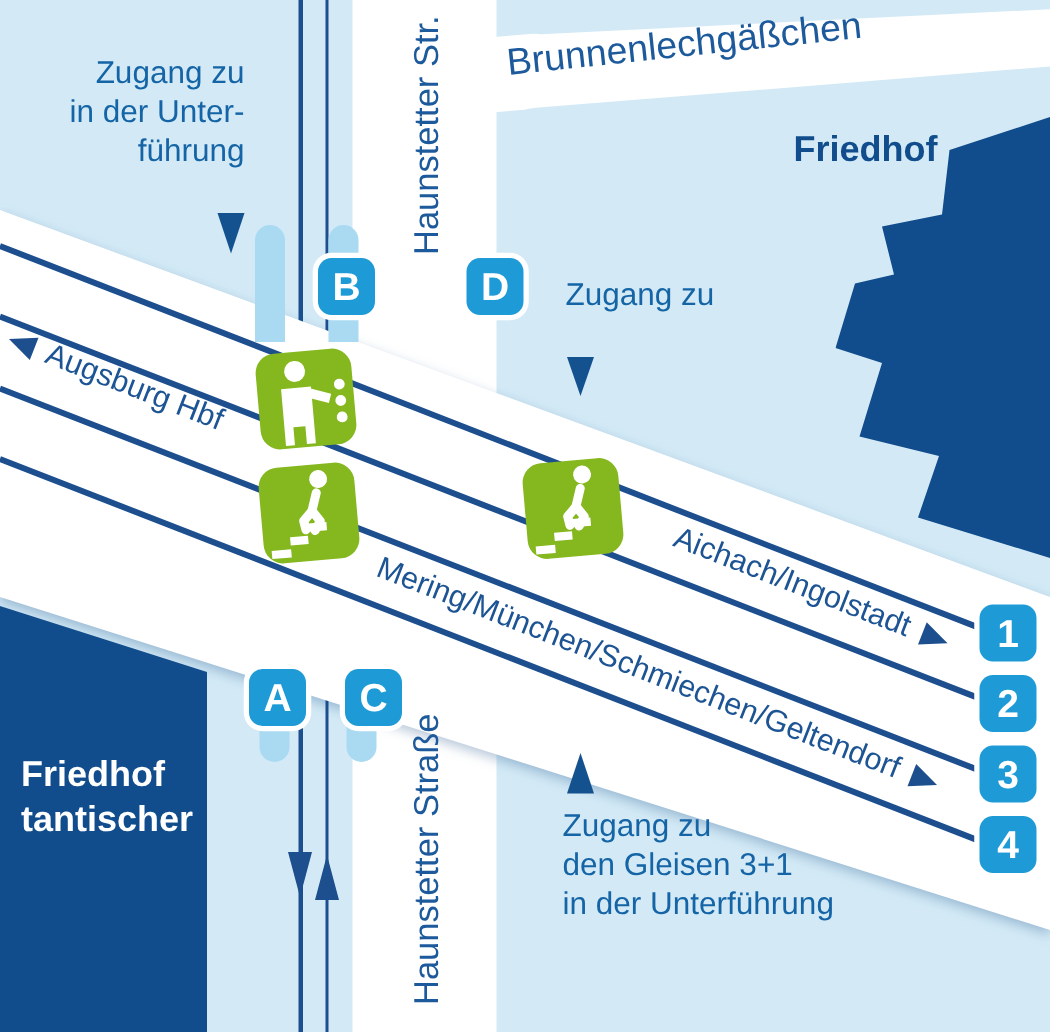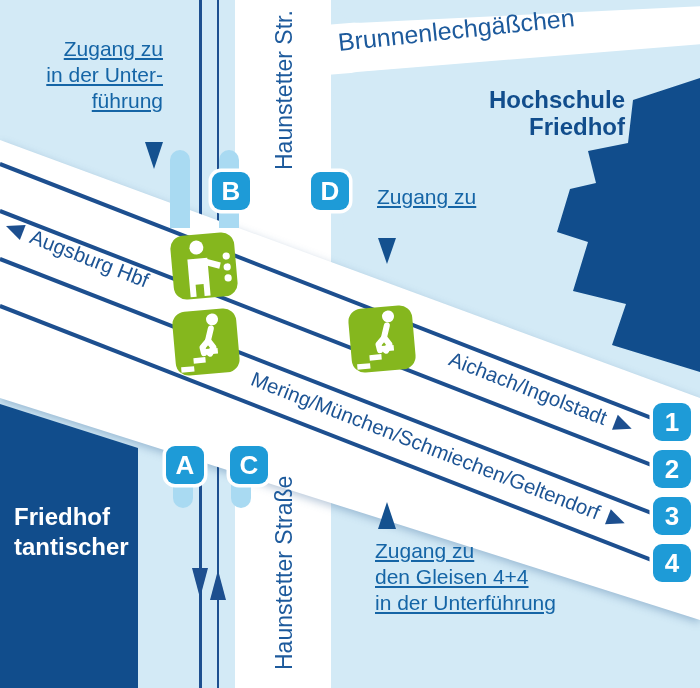--- a/index.html
+++ b/index.html
@@ -63,21 +63,21 @@
 
   
   .gicon{width:64px;height:64px;background:#85b71e;border-radius:13px;transform:rotate(-5deg);
          display:flex;align-items:center;justify-content:center;}
   .gicon svg{width:64px;height:64px;}
   .ic-elevator{left:172px;top:234px;}
   .ic-stairs1{left:174px;top:310px;}
   .ic-stairs2{left:350px;top:307px;}
 
   
-  .note{color:#1565a6;font-size:21px;line-height:26px;font-weight:500;text-decoration:underline;}
+  .note{color:#1565a6;font-size:21px;line-height:26px;font-weight:500;}
   .note-nw{left:33px;top:36px;width:130px;text-align:right;}
   .note-12{left:377px;top:184px;}
   .note-34{left:375px;top:538px;}
   .tri-nw{left:145px;top:142px;border-left:9px solid transparent;border-right:9px solid transparent;border-top:27px solid #14518f;}
   .tri-12{left:378px;top:238px;border-left:9px solid transparent;border-right:9px solid transparent;border-top:26px solid #14518f;}
   .tri-34{left:378px;top:502px;border-left:9px solid transparent;border-right:9px solid transparent;border-bottom:27px solid #14518f;}
 
   
   .vlabel{transform:rotate(-90deg);transform-origin:left top;color:#1d5a9c;font-size:23px;
           font-weight:500;white-space:nowrap;}
@@ -212,31 +212,30 @@
   </div>
   <div class="abs tri tri-nw"></div>
 
   <div class="abs note note-12">
     <div>Zugang zu</div>
   </div>
   <div class="abs tri tri-12"></div>
 
   <div class="abs note note-34">
     <div>Zugang zu</div>
-    <div>den Gleisen 4+4</div>
+    <div>den Gleisen 3+1</div>
     <div>in der Unterführung</div>
   </div>
   <div class="abs tri tri-34"></div>
 
   <div class="abs vlabel vlabel-top">Haunstetter Str.</div>
   <div class="abs vlabel vlabel-bottom">Haunstetter Straße</div>
   <div class="abs blabel">Brunnenlechgäßchen</div>
 
   <div class="abs lbl-hochschule">
-    <div>Hochschule</div>
     <div>Friedhof</div>
   </div>
   <div class="abs lbl-friedhof">
     <div>Friedhof</div>
     <div>tantischer</div>
   </div>
 
 </div>
 
 </body></html>

